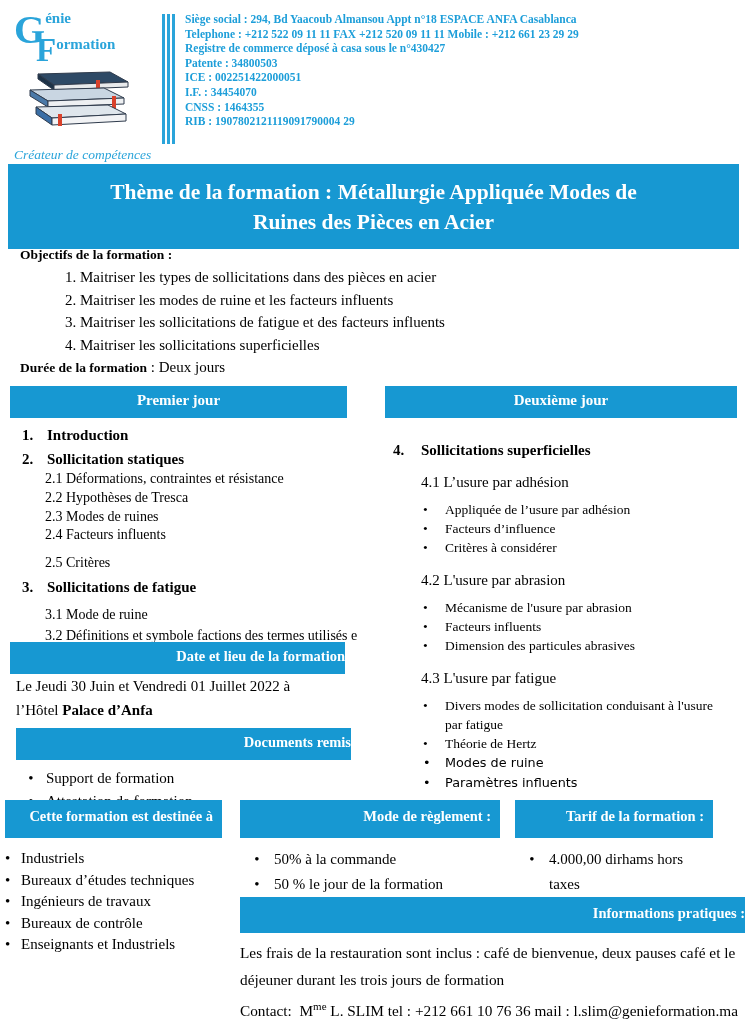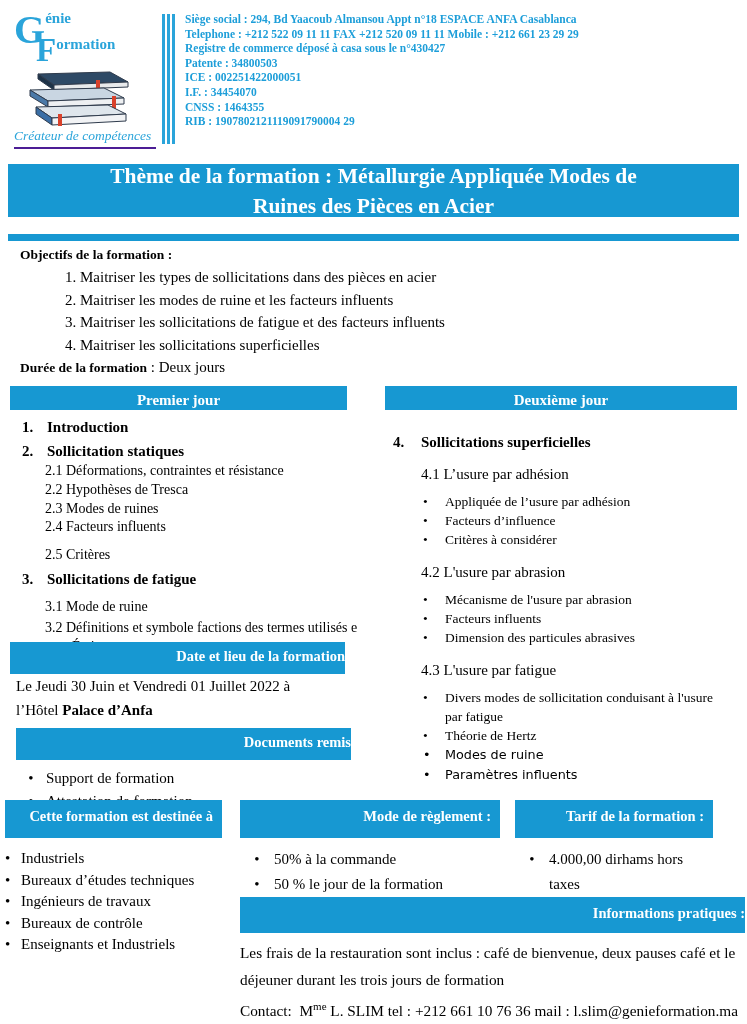--- a/index.html
+++ b/index.html
@@ -10,46 +10,46 @@
   
   .hdr { position:absolute; top:10px; left:14px; right:6px; height:142px; display:flex; }
   .logo { width:142px; flex:none; position:relative; color:#2aa4da; }
   .lg1 { display:flex; align-items:flex-start; line-height:1; }
   .lg1 .big { font-size:40px; font-weight:bold; }
   .lg1 .sm  { font-size:15px; font-weight:bold; margin-top:1px; }
   .lg2 { display:flex; align-items:flex-start; line-height:1; margin:-16px 0 0 22px; }
   .lg2 .big { font-size:33px; font-weight:bold; }
   .lg2 .sm  { font-size:15px; font-weight:bold; margin-top:3px; }
   .books { margin:3px 0 0 10px; display:block; }
-  .tagline { font-size:13.5px; font-style:italic; margin-top:0;
+  .tagline { font-size:13.5px; font-style:italic; margin-top:19px;
              border-bottom:2px solid #4c1d95; padding-bottom:3px; white-space:nowrap; }
   .sep { flex:none; width:13px; height:130px; margin:4px 10px 0 6px;
          background:linear-gradient(to right,#2aa4da 0 3px,#fff 3px 5px,#2aa4da 5px 8px,#fff 8px 10px,#2aa4da 10px 13px); }
   .cinfo { flex:1; color:#1d9ed9; font-weight:bold; padding-top:2px; }
   .cname { text-align:center; font-size:14px; white-space:pre-wrap; margin-bottom:1px; }
   .cline { font-size:11.5px; line-height:14.6px; white-space:pre-wrap; }
   
-  .title-banner { position:absolute; top:164px; left:8px; width:731px; height:53px;
+  .title-banner { position:absolute; top:164px; left:8px; width:731px; height:85px;
                   background:#1798d2; color:#fff; font-weight:bold; font-size:21.5px;
                   text-align:center; display:flex; flex-direction:column; justify-content:center;
                   line-height:30px; }
   .title-strip  { position:absolute; top:234px; left:8px; width:731px; height:7px; background:#1798d2; }
   
   .objh { position:absolute; top:247px; left:20px; font-size:13.5px; font-weight:bold; }
   .objlist { position:absolute; top:266px; left:40px; margin:0; padding-left:40px;
              font-size:15px; line-height:22.5px; }
   .duree { position:absolute; top:359px; left:20px; font-size:15px; }
   .duree b { font-size:13.5px; }
   
   .ban { background:#1798d2; color:#fff; font-weight:bold; box-sizing:border-box;text-align:right; }
   .ban.center { text-align:center; }
   
   .col1 { position:absolute; top:386px; left:10px; width:337px; }
   .col2 { position:absolute; top:386px; left:385px; width:352px; }
-  .dayban { height:24px; font-size:15px; padding-top:6px; }
+  .dayban { height:32px; font-size:15px; padding-top:6px; }
   .d1h { display:flex; font-weight:bold; font-size:15px; margin:4px 0 1px 12px; line-height:20px; }
   .d1h .n { width:18px; flex:none; margin-right:7px; }
   .d1h.first { margin-top:7px; }
   .d1s { font-size:14px; line-height:18.8px; margin-left:35px; }
   .d1s.gap { margin-top:9px; margin-bottom:2px; }
   .d1s.wrap2 { padding-left:27px; text-indent:-27px; width:300px; }
   .d2main { display:flex; font-weight:bold; font-size:15px; margin:24px 0 0 8px; }
   .d2main .n { width:20px; flex:none; margin-right:8px; }
   .d2t { font-size:15px; margin:15px 0 9px 36px; }
   .bul { display:flex; }

